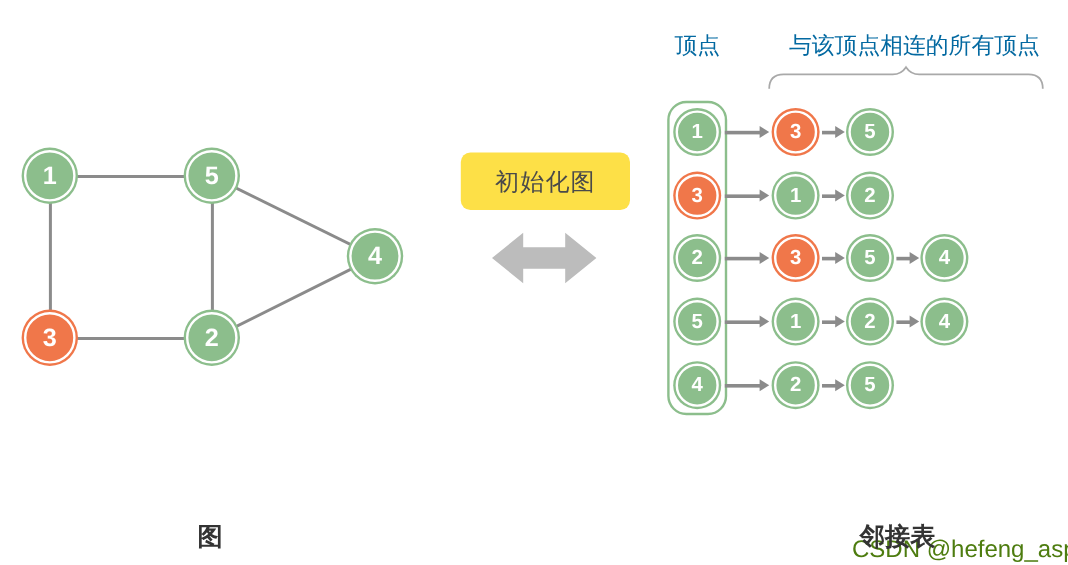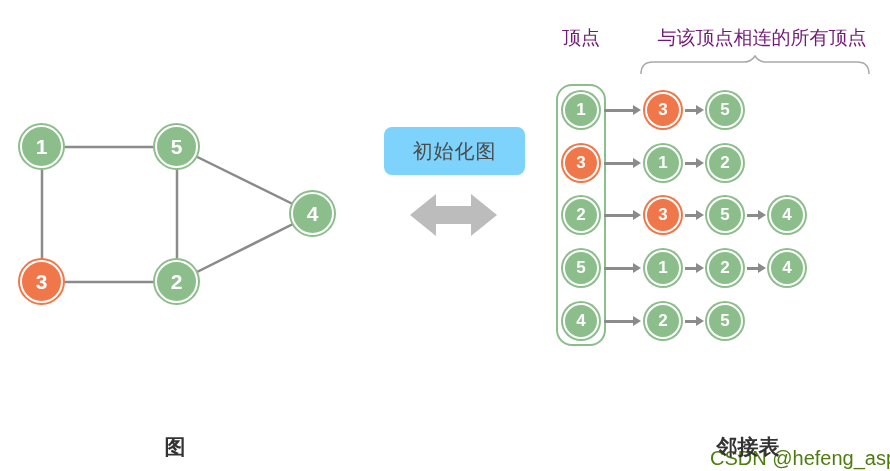--- a/index.html
+++ b/index.html
@@ -26,31 +26,31 @@
   .harrow.short{width:18px;margin:0 4px;}
 
   
   .al-row{position:absolute;left:563px;height:36px;display:flex;align-items:center;z-index:2;}
   #vertex-box{
     position:absolute;left:556px;top:84px;width:50px;height:262px;box-sizing:border-box;
     border:2px solid #8CBE8C;border-radius:16px;z-index:1;background:transparent;
   }
 
   
-  .col-header{position:absolute;top:25px;text-align:center;font-size:19px;color:#701a75;white-space:nowrap;}
+  .col-header{position:absolute;top:25px;text-align:center;font-size:19px;color:#0369a1;white-space:nowrap;}
   #header-vertex{left:546px;width:70px;}
   #header-neighbors{left:646px;width:232px;}
   .caption{position:absolute;top:433px;text-align:center;font-size:21px;font-weight:bold;color:#333333;z-index:2;}
   #caption-graph{left:140px;width:70px;}
   #caption-adjlist{left:698px;width:100px;text-align:center;}
   #watermark{position:absolute;left:710px;top:447px;font-size:20px;color:#4d7c0f;z-index:1;white-space:nowrap;}
 
   
   #init-box{
-    position:absolute;left:384px;top:127px;width:141px;height:48px;background:#7dd3fc;
+    position:absolute;left:384px;top:127px;width:141px;height:48px;background:#fde047;
     border-radius:8px;display:flex;align-items:center;justify-content:center;
     font-size:20px;color:#4A4A4A;letter-spacing:1px;z-index:2;
   }
   .abs-svg{position:absolute;z-index:1;}
 </style>
 </head>
 <body>
 
 <div id="stage">
 

